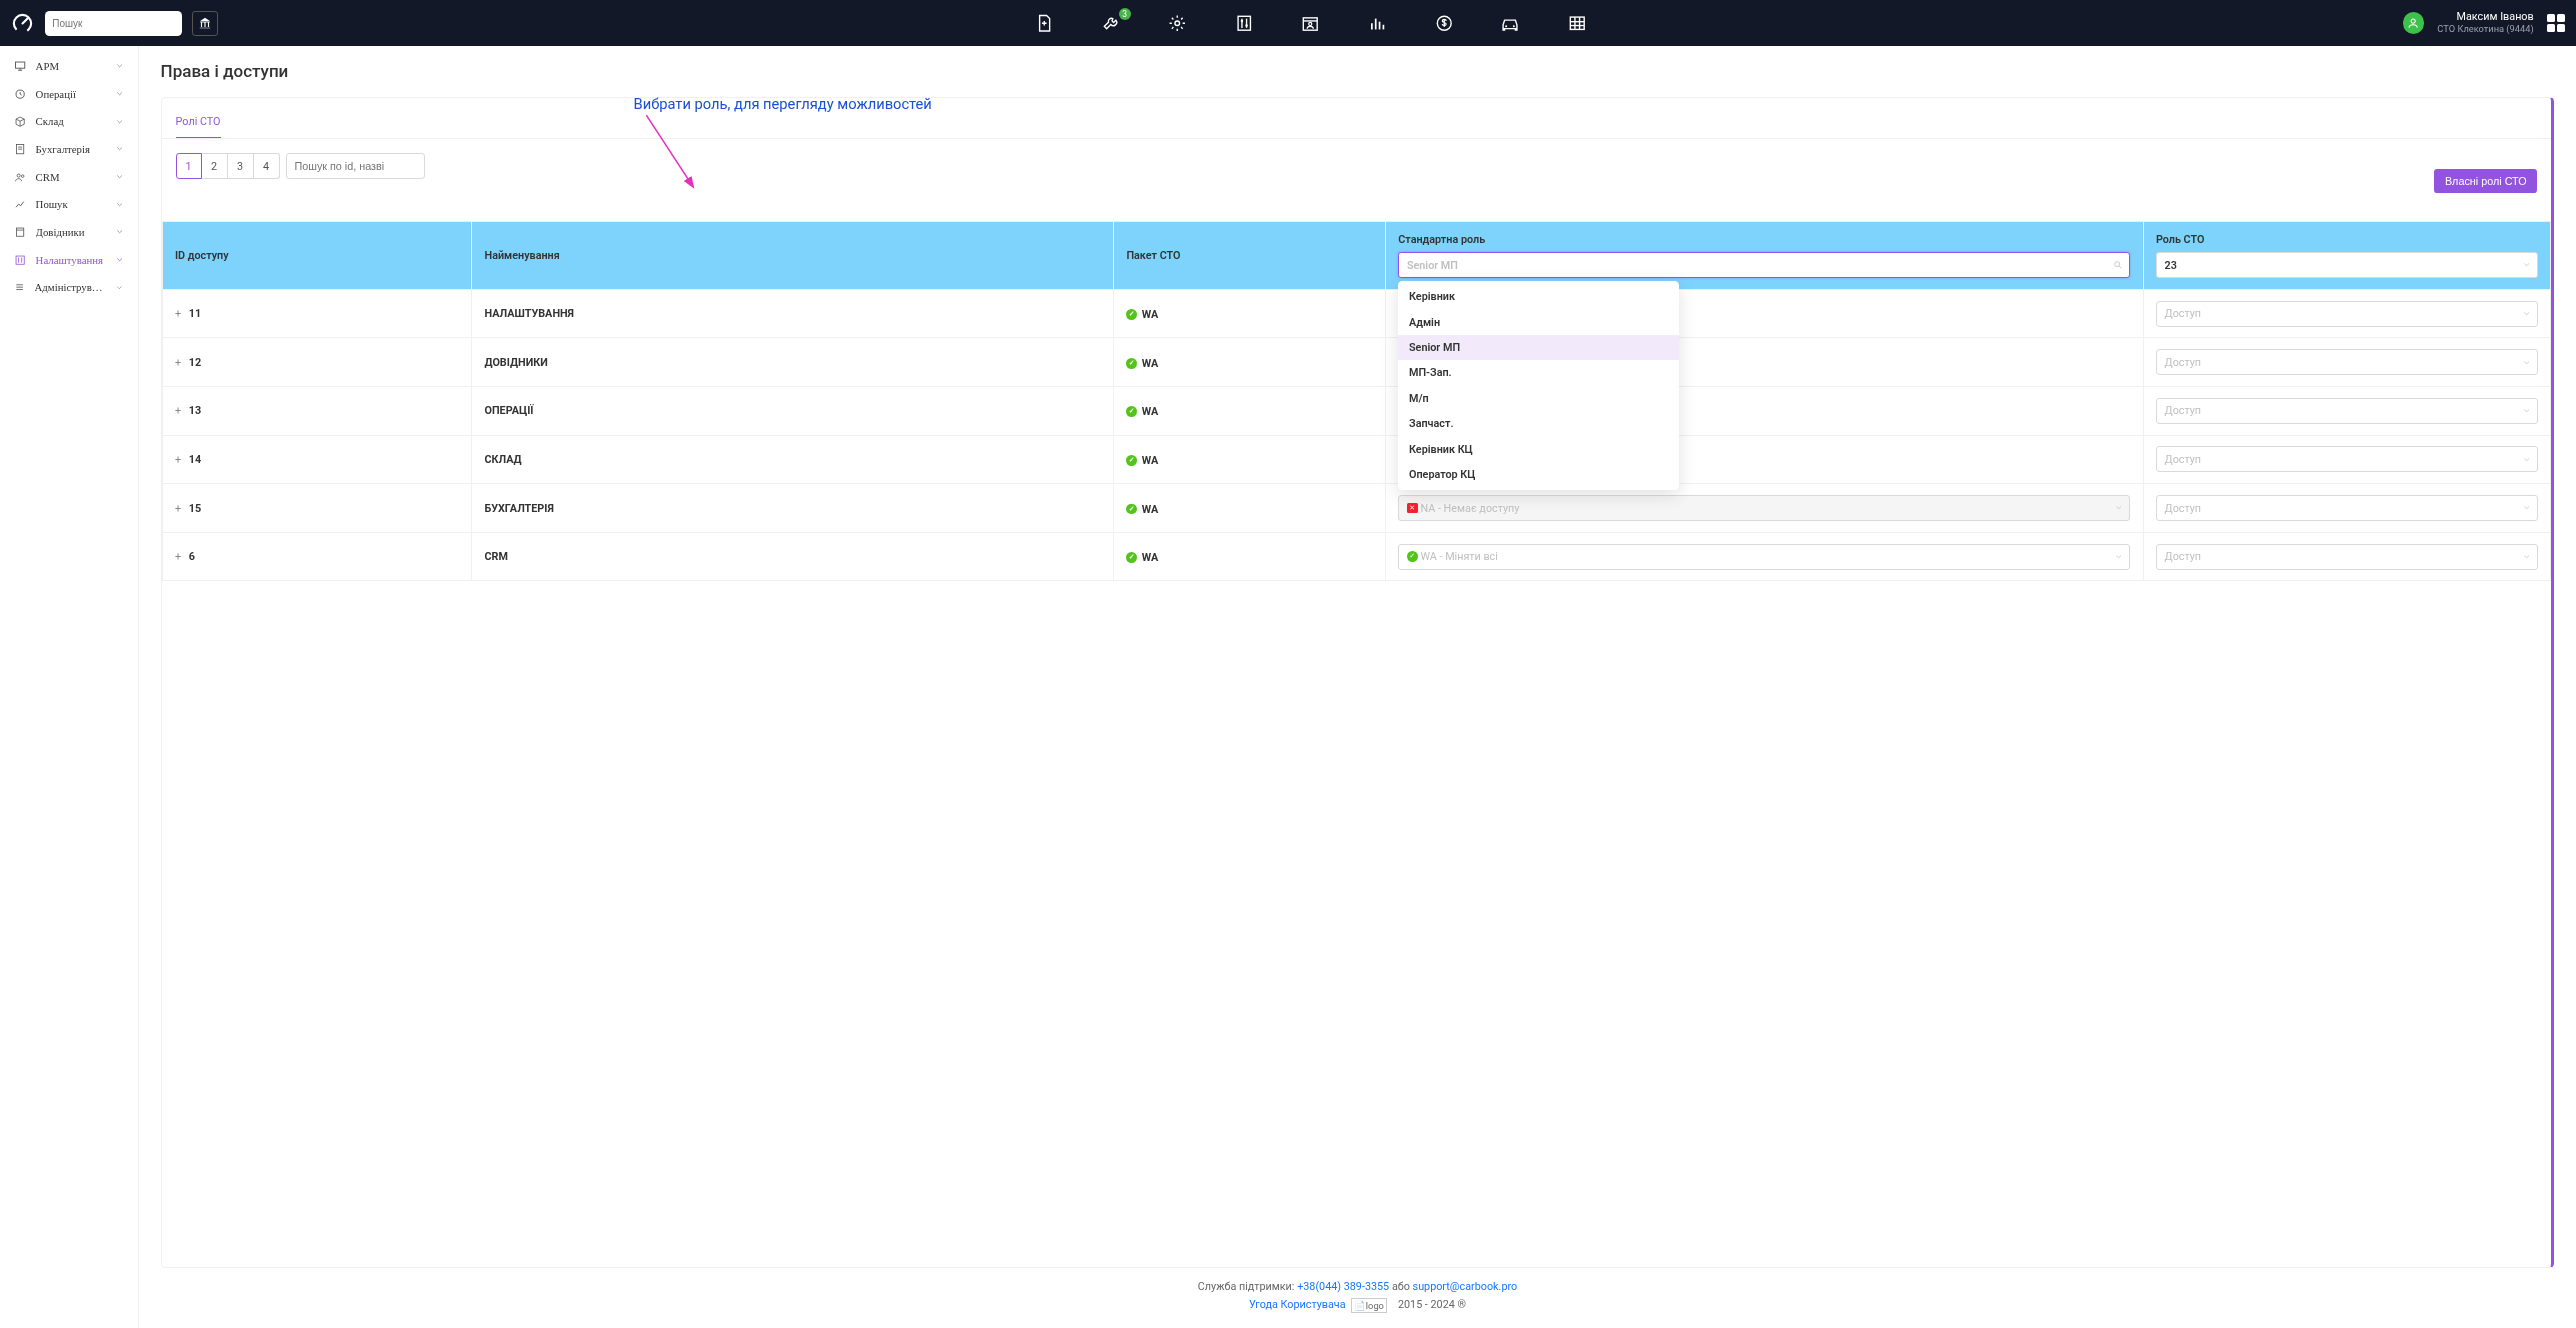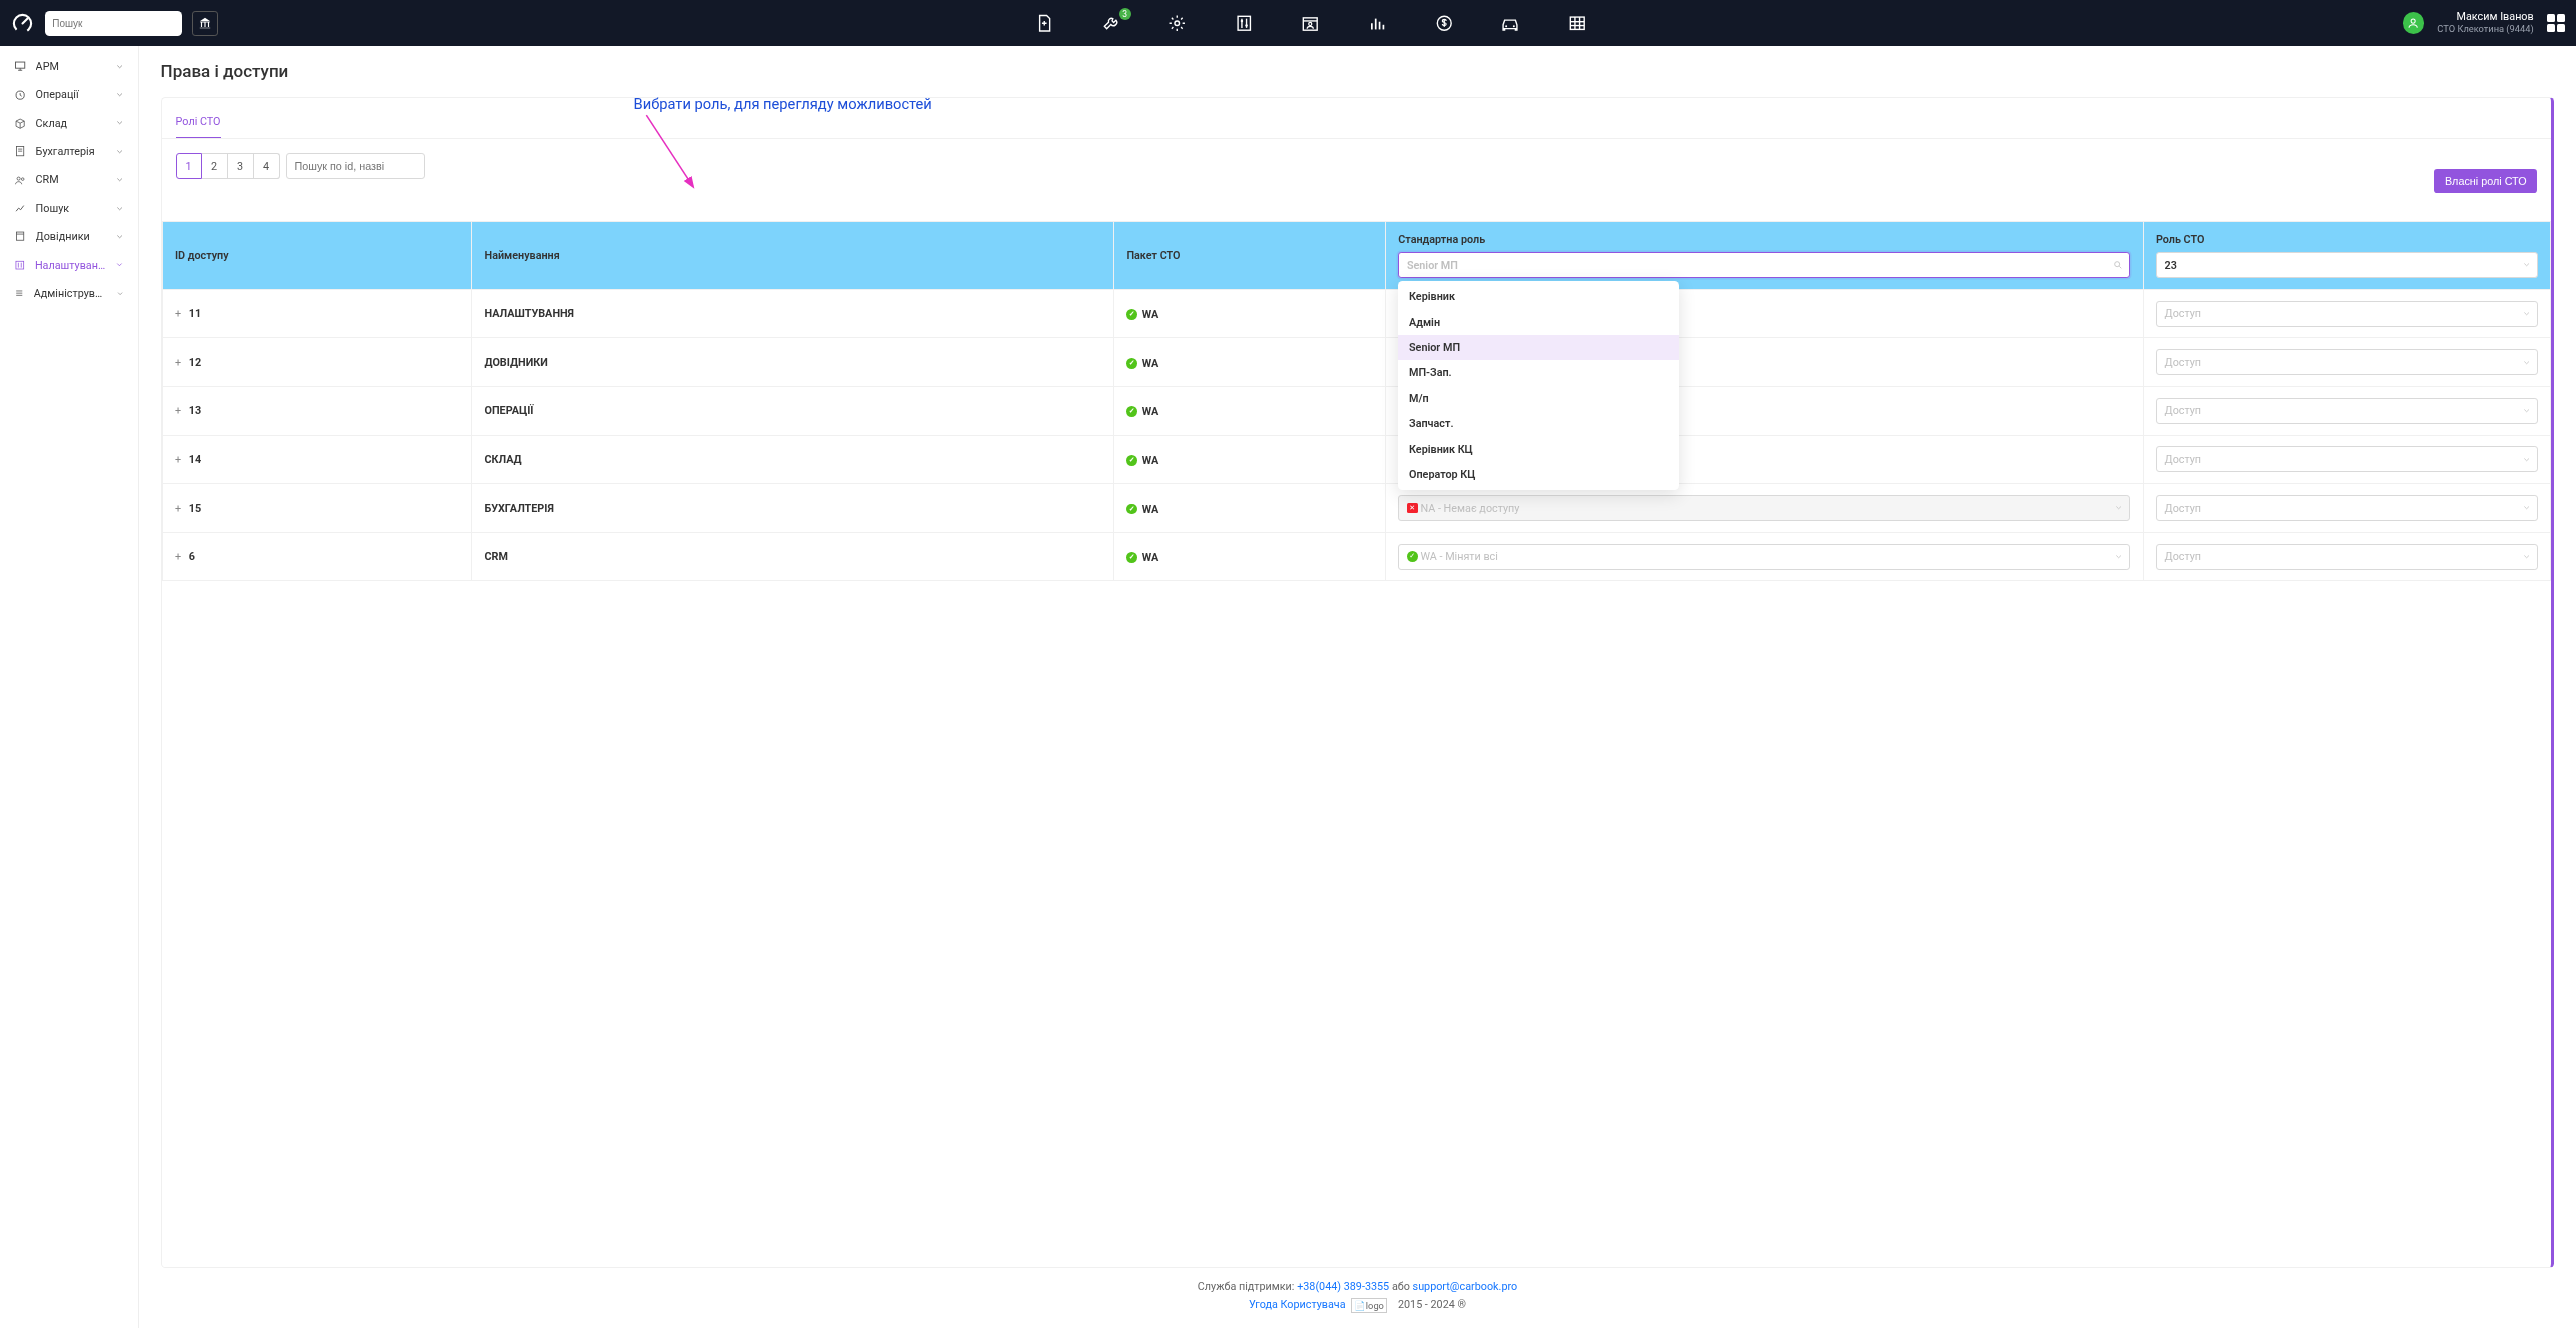--- a/index.html
+++ b/index.html
@@ -43,21 +43,21 @@
   .apps-icon div{ background:#fff; border-radius:1.5px;}
   svg { display:block; }
 
   .layout { display:flex; min-height:calc(100% - 46px);}
   .sidebar { width:139px; border-right:0.8px solid #eee; padding:6.2px 0;}
   .sidebar .item {
     display:flex; align-items:center; gap:9.3px; padding:7.7px 14px; color:#333; cursor:pointer;
     font-size:10.8px; justify-content:space-between;
   }
   .sidebar .item.active { color:#9254de;}
-  .sidebar .item .left { display:flex; align-items:center; gap:9.3px; min-width:0;}
+  .sidebar .item .left { display:flex; align-items:center; gap:9.3px; min-width:0;font-family:Liberation Serif, serif;}
   .sidebar .item .label { white-space:nowrap; overflow:hidden; text-overflow:ellipsis; max-width:83px;}
 
   .main { flex:1; padding:15.4px 21.6px 0 21.6px; display:flex; flex-direction:column;}
   .page-title { font-size:17px; font-weight:500; margin-bottom:15.4px;}
   .card {
     background:#fff; border:0.8px solid #f0f0f0; border-radius:4.6px; flex:1; position:relative;
     padding:10.8px 0 0 0; border-right:3.1px solid #9254de;
   }
   .tabs { padding:0 14px; border-bottom:0.8px solid #f0f0f0;}
   .tab { display:inline-block; padding:6.2px 0 9.3px 0; color:#9254de; border-bottom:1.5px solid #9254de; font-size:10.8px;}

